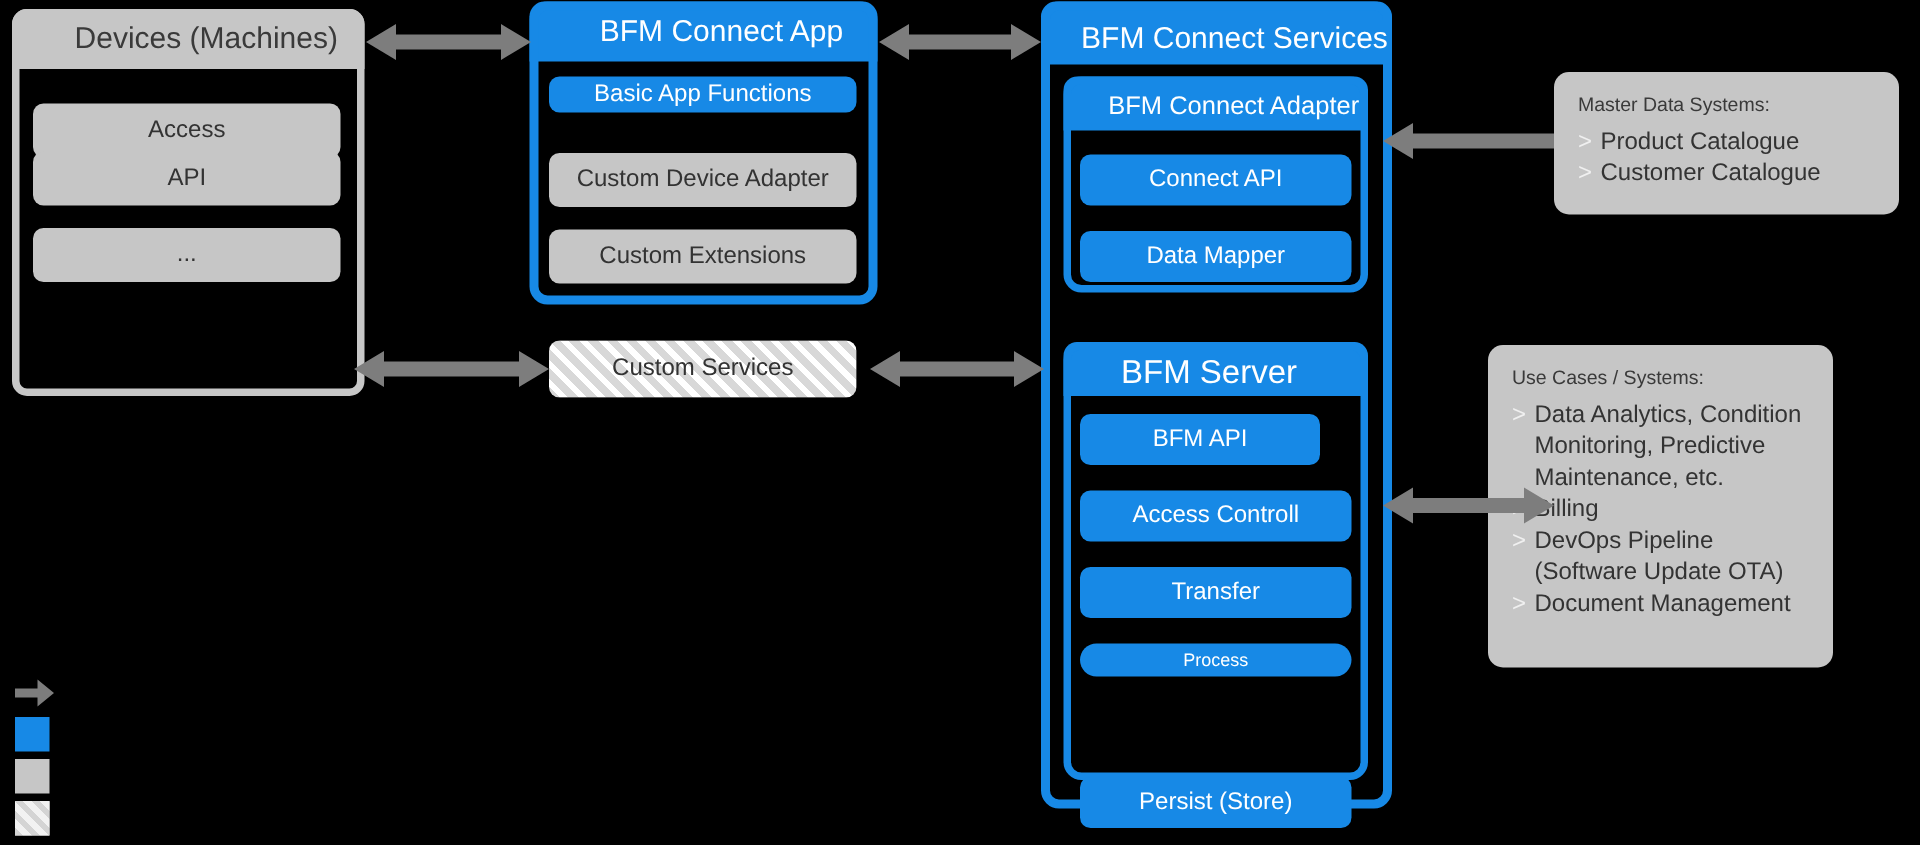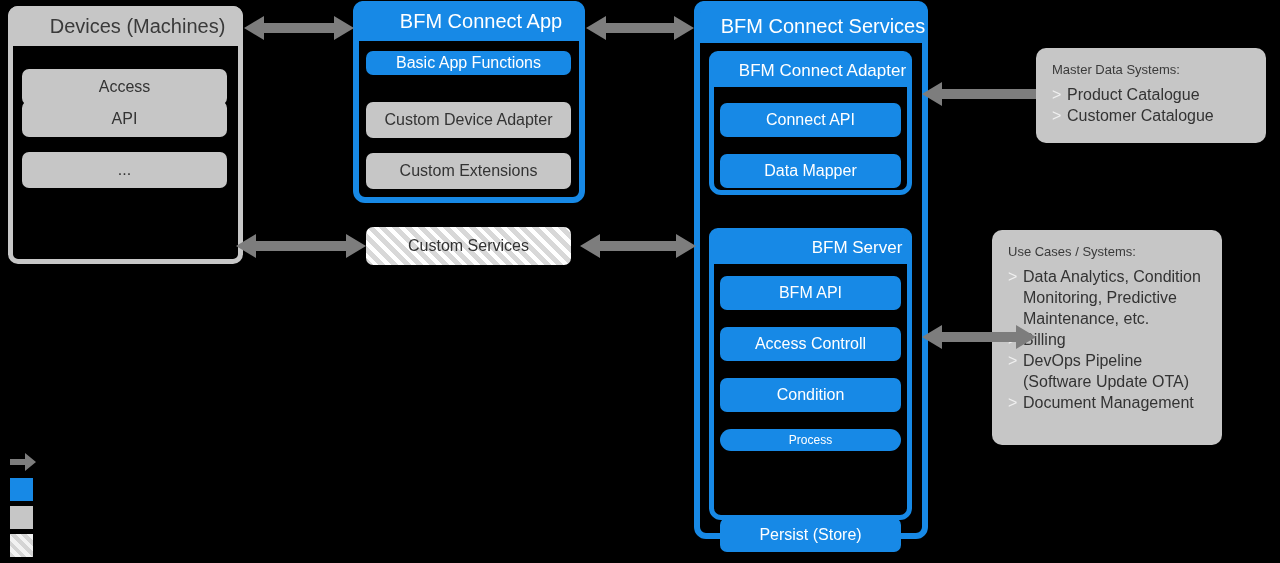--- a/index.html
+++ b/index.html
@@ -150,26 +150,26 @@
   <div class="abs" style="left:709px; top:51px; width:203px; height:36px; background:#1789e6;
               border-radius:9px 9px 0 0; z-index:2;"></div>
   <div class="abs hdr hdr-light" style="left:709px; top:60px; width:203px; font-size:17px; line-height:21px; z-index:4;">BFM Connect Adapter</div>
   <div class="abs panel-outline-blue" style="left:709px; top:51px; width:203px; height:144px; border-width:5px; z-index:3;"></div>
 
   <div class="abs chip chip-blue" style="left:720px; top:103px; width:181px; height:34px; font-size:16px; z-index:4;">Connect API</div>
   <div class="abs chip chip-blue" style="left:720px; top:154px; width:181px; height:34px; font-size:16px; z-index:4;">Data Mapper</div>
 
   <div class="abs" style="left:709px; top:228px; width:203px; height:36px; background:#1789e6;
               border-radius:9px 9px 0 0; z-index:2;"></div>
-  <div class="abs hdr hdr-light" style="left:733px; top:237px; width:224px; font-size:17px; line-height:21px; z-index:4;">BFM Server</div>
+  <div class="abs hdr hdr-light" style="left:682px; top:237px; width:224px; font-size:22px; line-height:21px; z-index:4;">BFM Server</div>
   <div class="abs panel-outline-blue" style="left:709px; top:228px; width:203px; height:292px; border-width:5px; z-index:3;"></div>
 
-  <div class="abs chip chip-blue" style="left:720px; top:276px; width:181px; height:34px; font-size:16px; z-index:4;">BFM API</div>
+  <div class="abs chip chip-blue" style="left:720px; top:276px; width:160px; height:34px; font-size:16px; z-index:4;">BFM API</div>
   <div class="abs chip chip-blue" style="left:720px; top:327px; width:181px; height:34px; font-size:16px; z-index:4;">Access Controll</div>
-  <div class="abs chip chip-blue" style="left:720px; top:378px; width:181px; height:34px; font-size:16px; z-index:4;">Condition</div>
+  <div class="abs chip chip-blue" style="left:720px; top:378px; width:181px; height:34px; font-size:16px; z-index:4;">Transfer</div>
   <div class="abs chip chip-blue" style="left:720px; top:429px; width:181px; height:22px; font-size:12px; z-index:4;border-radius:15px;">Process</div>
   <div class="abs chip chip-blue" style="left:720px; top:501px; width:181px; height:34px; font-size:16px; z-index:4;margin-top:17px;">Persist (Store)</div>
 
   <div class="abs card-gray" style="left:1036px; top:48px; width:230px; height:95px; padding:10px 16px 0 16px;">
     <div class="list-title">Master Data Systems:</div>
     <div class="list-row">
       <span class="list-bullet">&gt;</span>
       <span class="list-text">Product Catalogue</span>
     </div>
     <div class="list-row">

